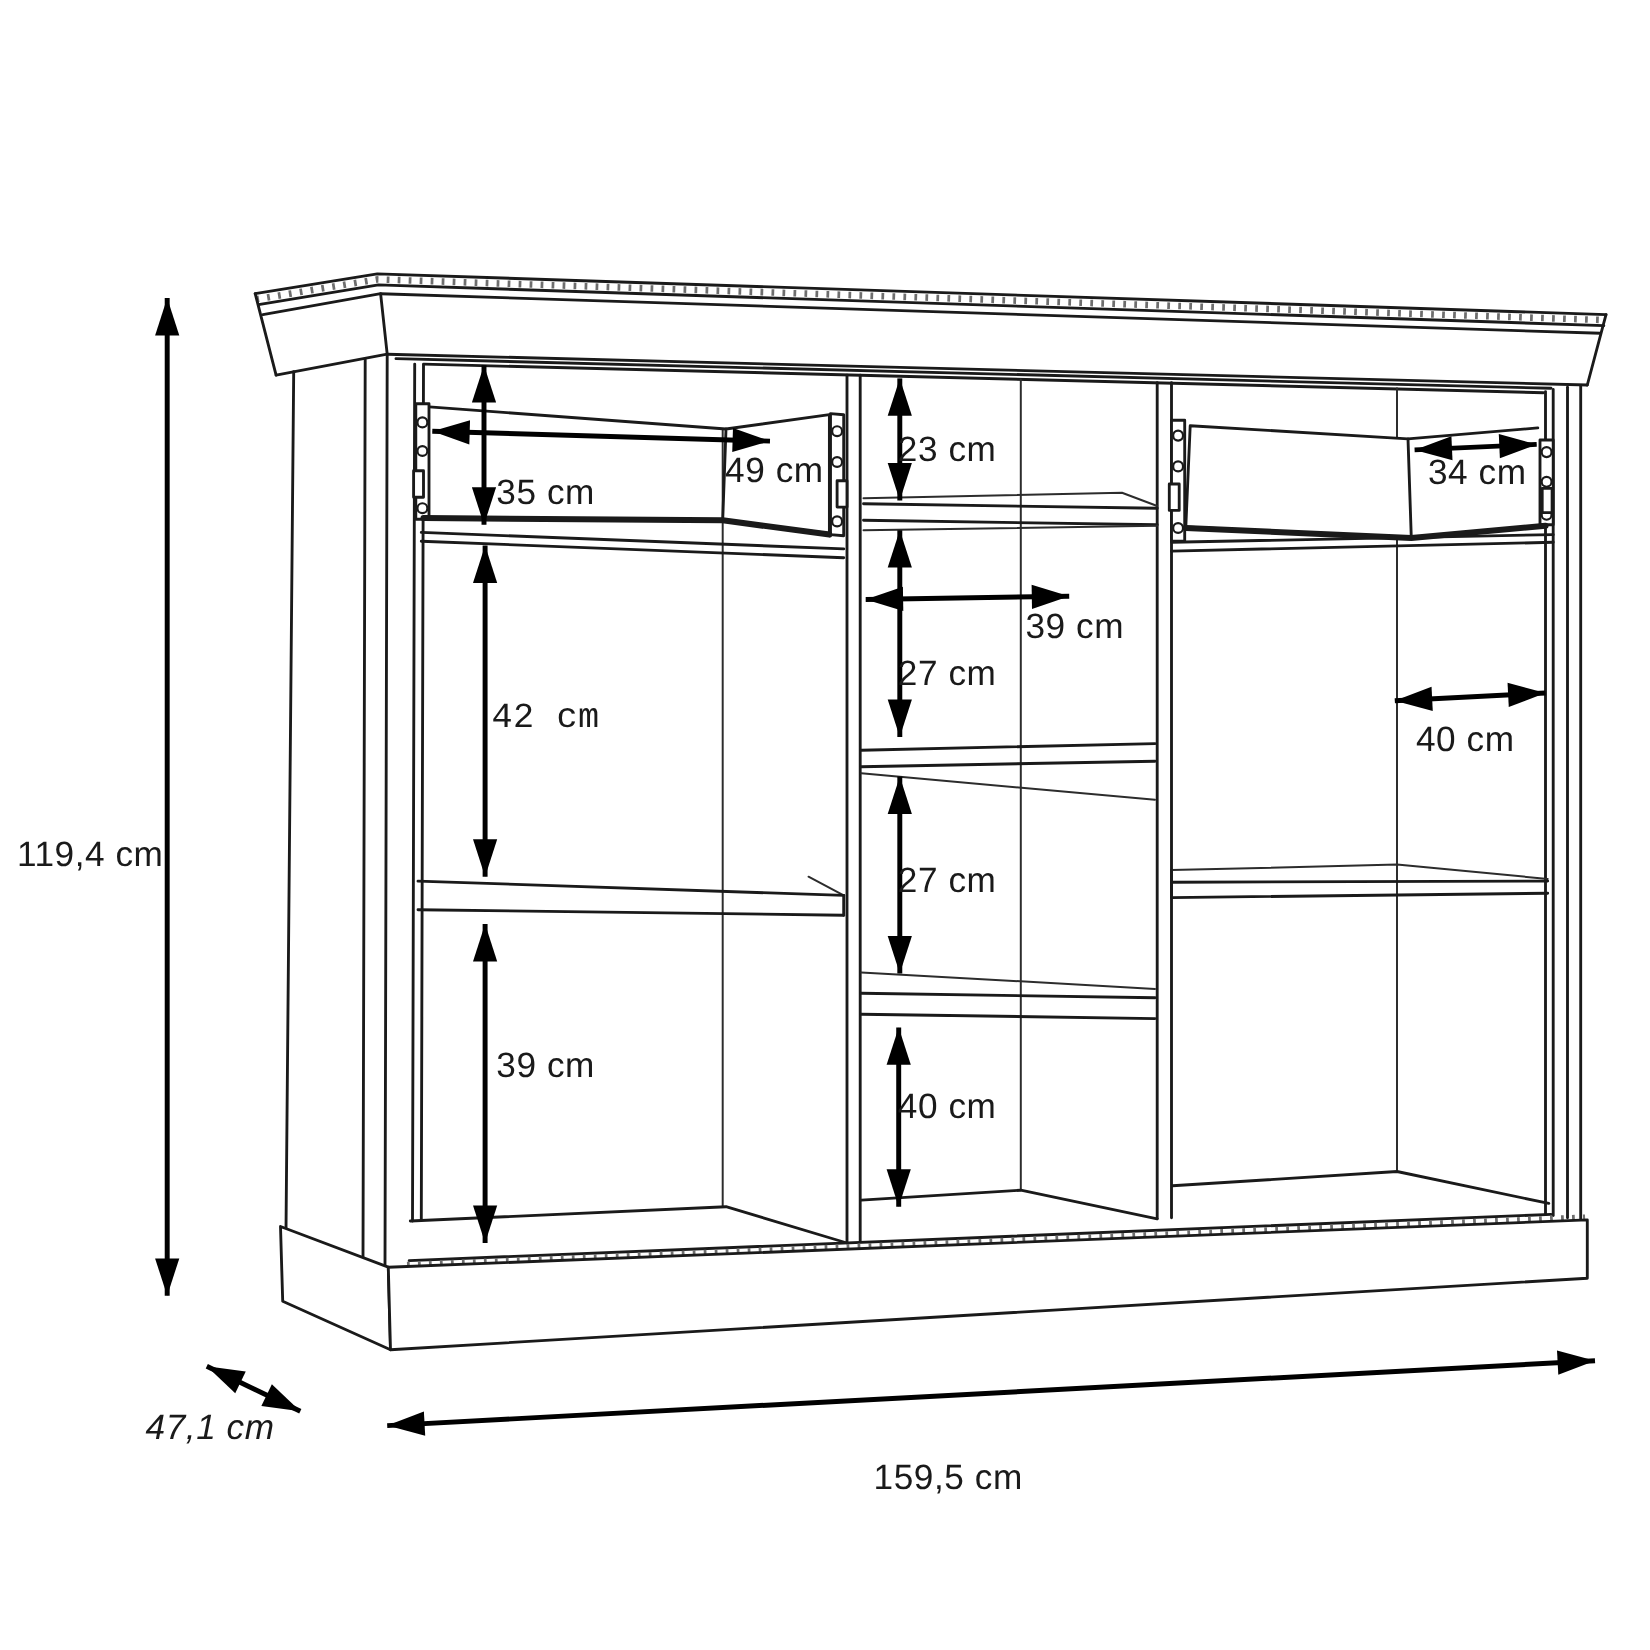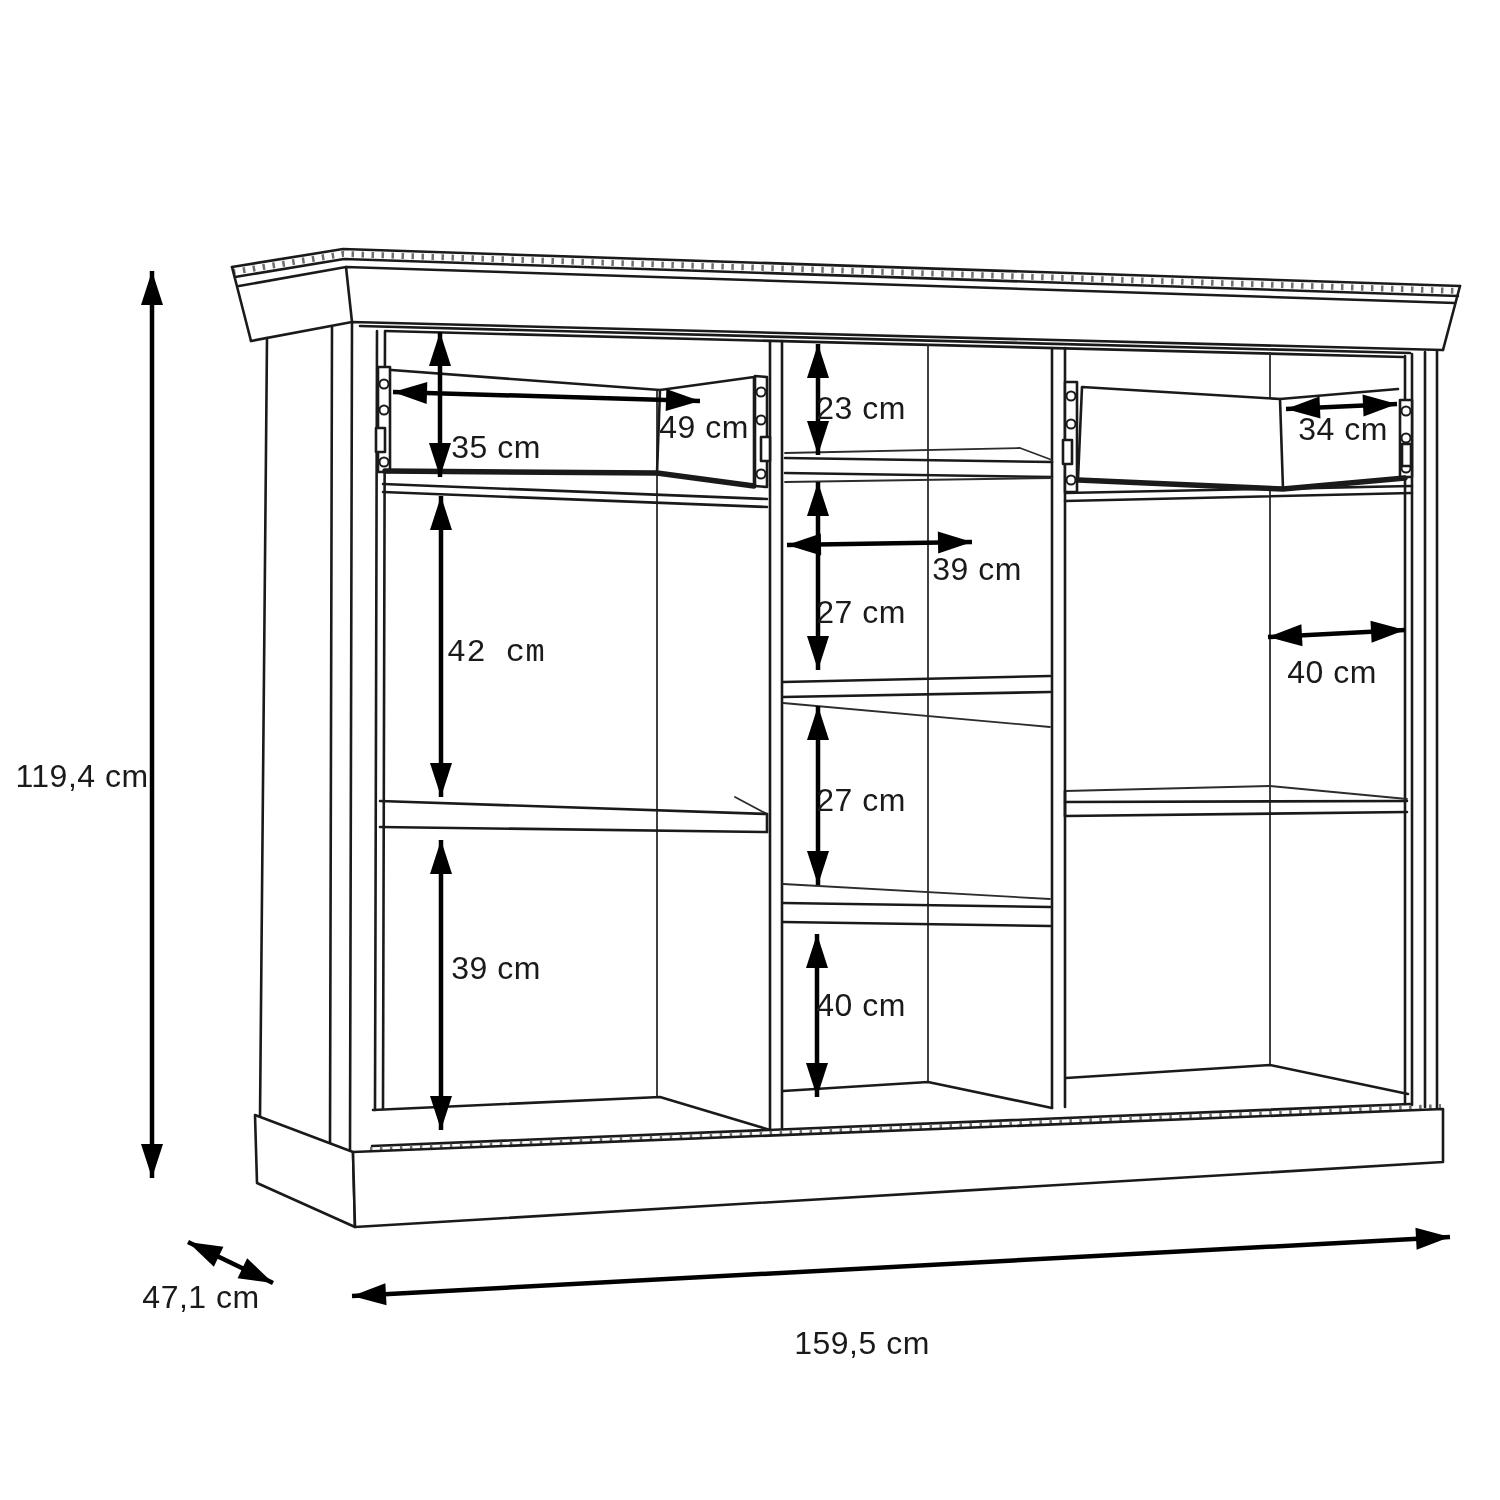--- a/index.html
+++ b/index.html
@@ -165,21 +165,21 @@
       <line class="dim" x1="787" y1="545" x2="972" y2="542" marker-start="url(#ah)" marker-end="url(#ah)"></line>
       <line class="dim" x1="818" y1="482" x2="818" y2="670" marker-start="url(#ah)" marker-end="url(#ah)"></line>
       <line class="dim" x1="818" y1="706" x2="818" y2="885" marker-start="url(#ah)" marker-end="url(#ah)"></line>
       <line class="dim" x1="817" y1="934" x2="817" y2="1097" marker-start="url(#ah)" marker-end="url(#ah)"></line>
       <line class="dim" x1="1286" y1="409" x2="1397" y2="404" marker-start="url(#ah)" marker-end="url(#ah)"></line>
       <line class="dim" x1="1268" y1="637" x2="1405" y2="630" marker-start="url(#ah)" marker-end="url(#ah)"></line>
     </g>
   </svg>
 
   <div class="dim-label" style="left:82px;top:736px;margin-top:40px;">119,4 cm</div>
-  <div class="dim-label" style="left:201px;top:1297px;">47,1 cm</div>
+  <div class="dim-label" style="left:191px;top:1297px;font-style:italic;">47,1 cm</div>
   <div class="dim-label" style="left:862px;top:1297px;margin-top:46px;">159,5 cm</div>
   <div class="dim-label" style="left:496px;top:447px;">35 cm</div>
   <div class="dim-label" style="left:704px;top:427px;">49 cm</div>
   <div class="dim-label" style="left:496px;top:653px;font-family:Liberation Mono, monospace;">42 cm</div>
   <div class="dim-label" style="left:496px;top:968px;">39 cm</div>
   <div class="dim-label" style="left:861px;top:408px;">23 cm</div>
   <div class="dim-label" style="left:977px;top:569px;">39 cm</div>
   <div class="dim-label" style="left:861px;top:612px;">27 cm</div>
   <div class="dim-label" style="left:861px;top:800px;">27 cm</div>
   <div class="dim-label" style="left:861px;top:1005px;">40 cm</div>

